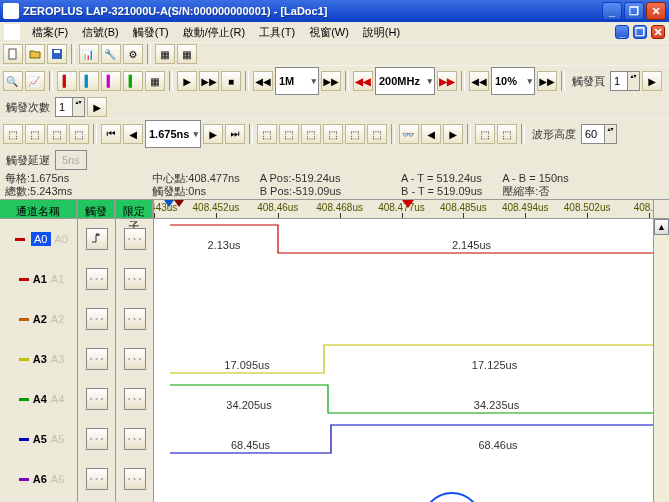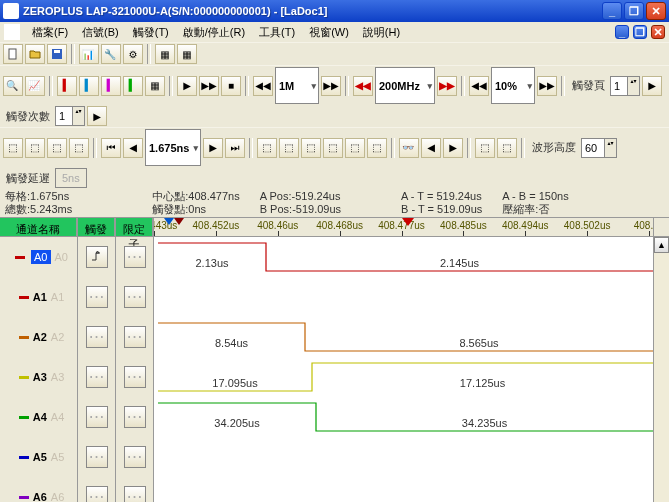--- a/index.html
+++ b/index.html
@@ -15,21 +15,21 @@
 
 
 .menubar { height: 20px; background: #ece9d8; display: flex; align-items: center; padding: 0 4px; gap: 2px; }
 .menuitem { padding: 1px 6px; }
 
 
 .toolbar { background: #ece9d8; padding: 1px 3px; display: flex; align-items: center; flex-wrap: wrap; gap: 2px; border-top: 1px solid #f5f3e8; }
 .tbtn { width: 20px; height: 20px; border: 1px solid #c0b890; background: linear-gradient(#fefefe,#ece6cc); display: flex; align-items: center; justify-content: center; font-size: 10px; }
 .tbtn svg { width: 12px; height: 12px; }
 .sep { width: 4px; height: 20px; border-left: 1px solid #999; border-right: 1px solid #fff; margin: 0 2px; }
-.combo { height: 37px; border: 1px solid #888; background: #fff; padding: 0 14px 0 3px; display: flex; align-items: center; position: relative; font-size: 11px; }
+.combo { height: 28px; border: 1px solid #888; background: #fff; padding: 0 14px 0 3px; display: flex; align-items: center; position: relative; font-size: 11px; }
 .combo::after { content: "▾"; position: absolute; right: 2px; color: #555; font-size: 9px; }
 .spin { height: 20px; border: 1px solid #888; background: #fff; padding: 0 12px 0 3px; display: flex; align-items: center; position: relative; }
 .spin::after { content: "▴▾"; position: absolute; right: 0; top: 0; width: 11px; height: 100%; background: #ece9d8; font-size: 6px; line-height: 9px; text-align: center; border-left:1px solid #888;}
 .tlabel { padding: 0 3px; color: #333; text-align: right; }
 .redtxt { color: #c00; font-weight: bold; }
 .btnflat { height:20px; border:1px solid #888; background:#ece9d8; padding:0 6px; display:flex; align-items:center; }
 
 
 .inforow { background:#ece9d8; padding:1px 5px; display:flex; gap:20px; font-size:11px; color:#333; }
 .infocol { display:flex; flex-direction:column; line-height:13px; }
@@ -57,21 +57,21 @@
 .waveform { flex:1; display:flex; flex-direction:column; background:#fff; position:relative; overflow:hidden; }
 .ruler { height:19px; background:#ece9d8; border-bottom:1px solid #999; display:flex; align-items:center; overflow:hidden; position:relative; }
 .ruler-tick { position:absolute; bottom:0; height:5px; border-left:1px solid #333; }
 .ruler-lbl { position:absolute; bottom:5px; font-size:10px; color:#550; transform:translateX(-50%); }
 .marker { position:absolute; top:0; width:0; height:0; }
 .marker.red { border-left:6px solid transparent; border-right:6px solid transparent; border-top:8px solid #c00; }
 .marker.blue { border-left:5px solid transparent; border-right:5px solid transparent; border-top:7px solid #05c; }
 .marker.dkred { border-left:5px solid transparent; border-right:5px solid transparent; border-top:7px solid #800; }
 
 .wave-rows { flex:1; position:relative; }
-.wrow { height:40px; position:absolute; left:4px; right:0; }
+.wrow { height:40px; position:absolute; left:16px; right:0; }
 .timebox { position:absolute; font-size:11px; color:#333; transform:translateX(-50%); }
 .pulse-circle { position:absolute; width:60px; height:60px; border:2px solid #1050f0; border-radius:50%; left:268px; top:273px; }
 .pulse-label { position:absolute; font-size:11px; left:287px; top:296px; }
 
 
 .vscroll { width:16px; background:#ece9d8; border-left:1px solid #999; display:flex; flex-direction:column; }
 .vscroll .arrow { height:16px; background:linear-gradient(#fff,#ddd); border:1px solid #888; display:flex; align-items:center; justify-content:center; font-size:9px;}
 .vscroll .track { flex:1; background:#f0ecd8; }
 
 </style>
@@ -366,41 +366,41 @@
     <div class="wave-rows" id="wave-rows">
       <div class="pulse-circle"></div>
       <div class="pulse-label">5ns</div>
     <div class="wrow" style="top: 0px;">
           <svg width="495" height="40" style="position: absolute;">
             <path d="M0 6 L108 6 L108 34 L495 34" fill="none" stroke="#c00000" stroke-width="1.2"></path>
           </svg>
           <div class="timebox" style="left: 54px; top: 20px;">2.13us</div>
           <div class="timebox" style="left: 301.5px; top: 20px;">2.145us</div>
         </div>
-        <div class="wrow" style="top: 80px;">
-          <svg width="495" height="40" style="position: absolute;">
-            <path d="M0 6 L147 6 L147 34 L495 34" fill="none" stroke="#c06000" stroke-width="1.2"></path>
-          </svg>
-          <div class="timebox" style="left: 73.5px; top: 20px;">8.54us</div>
-          <div class="timebox" style="left: 321px; top: 20px;">8.565us</div>
-        </div>
         <div class="wrow" style="top: 120px;">
           <svg width="495" height="40" style="position: absolute;">
             <path d="M0 34 L154 34 L154 6 L495 6" fill="none" stroke="#c0c000" stroke-width="1.2"></path>
           </svg>
           <div class="timebox" style="left: 77px; top: 20px;">17.095us</div>
           <div class="timebox" style="left: 324.5px; top: 20px;">17.125us</div>
         </div>
         <div class="wrow" style="top: 160px;">
           <svg width="495" height="40" style="position: absolute;">
             <path d="M0 6 L158 6 L158 34 L495 34" fill="none" stroke="#00a000" stroke-width="1.2"></path>
           </svg>
           <div class="timebox" style="left: 79px; top: 20px;">34.205us</div>
           <div class="timebox" style="left: 326.5px; top: 20px;">34.235us</div>
         </div>
+        <div class="wrow" style="top: 200px;">
+          <svg width="495" height="40" style="position: absolute;">
+            <path d="M0 34 L161 34 L161 6 L495 6" fill="none" stroke="#0000c0" stroke-width="1.2"></path>
+          </svg>
+          <div class="timebox" style="left: 80.5px; top: 20px;">68.45us</div>
+          <div class="timebox" style="left: 328px; top: 20px;">68.46us</div>
+        </div>
         <div class="wrow" style="top: 280px;">
           <svg width="495" height="40" style="position: absolute;">
             <path d="M0 6 L270 6 L270 34 L316 34 L316 6 L495 6" fill="none" stroke="#604030" stroke-width="1.2"></path>
           </svg>
         </div>
       </div>
 
   </div>
 
   <div class="vscroll">

